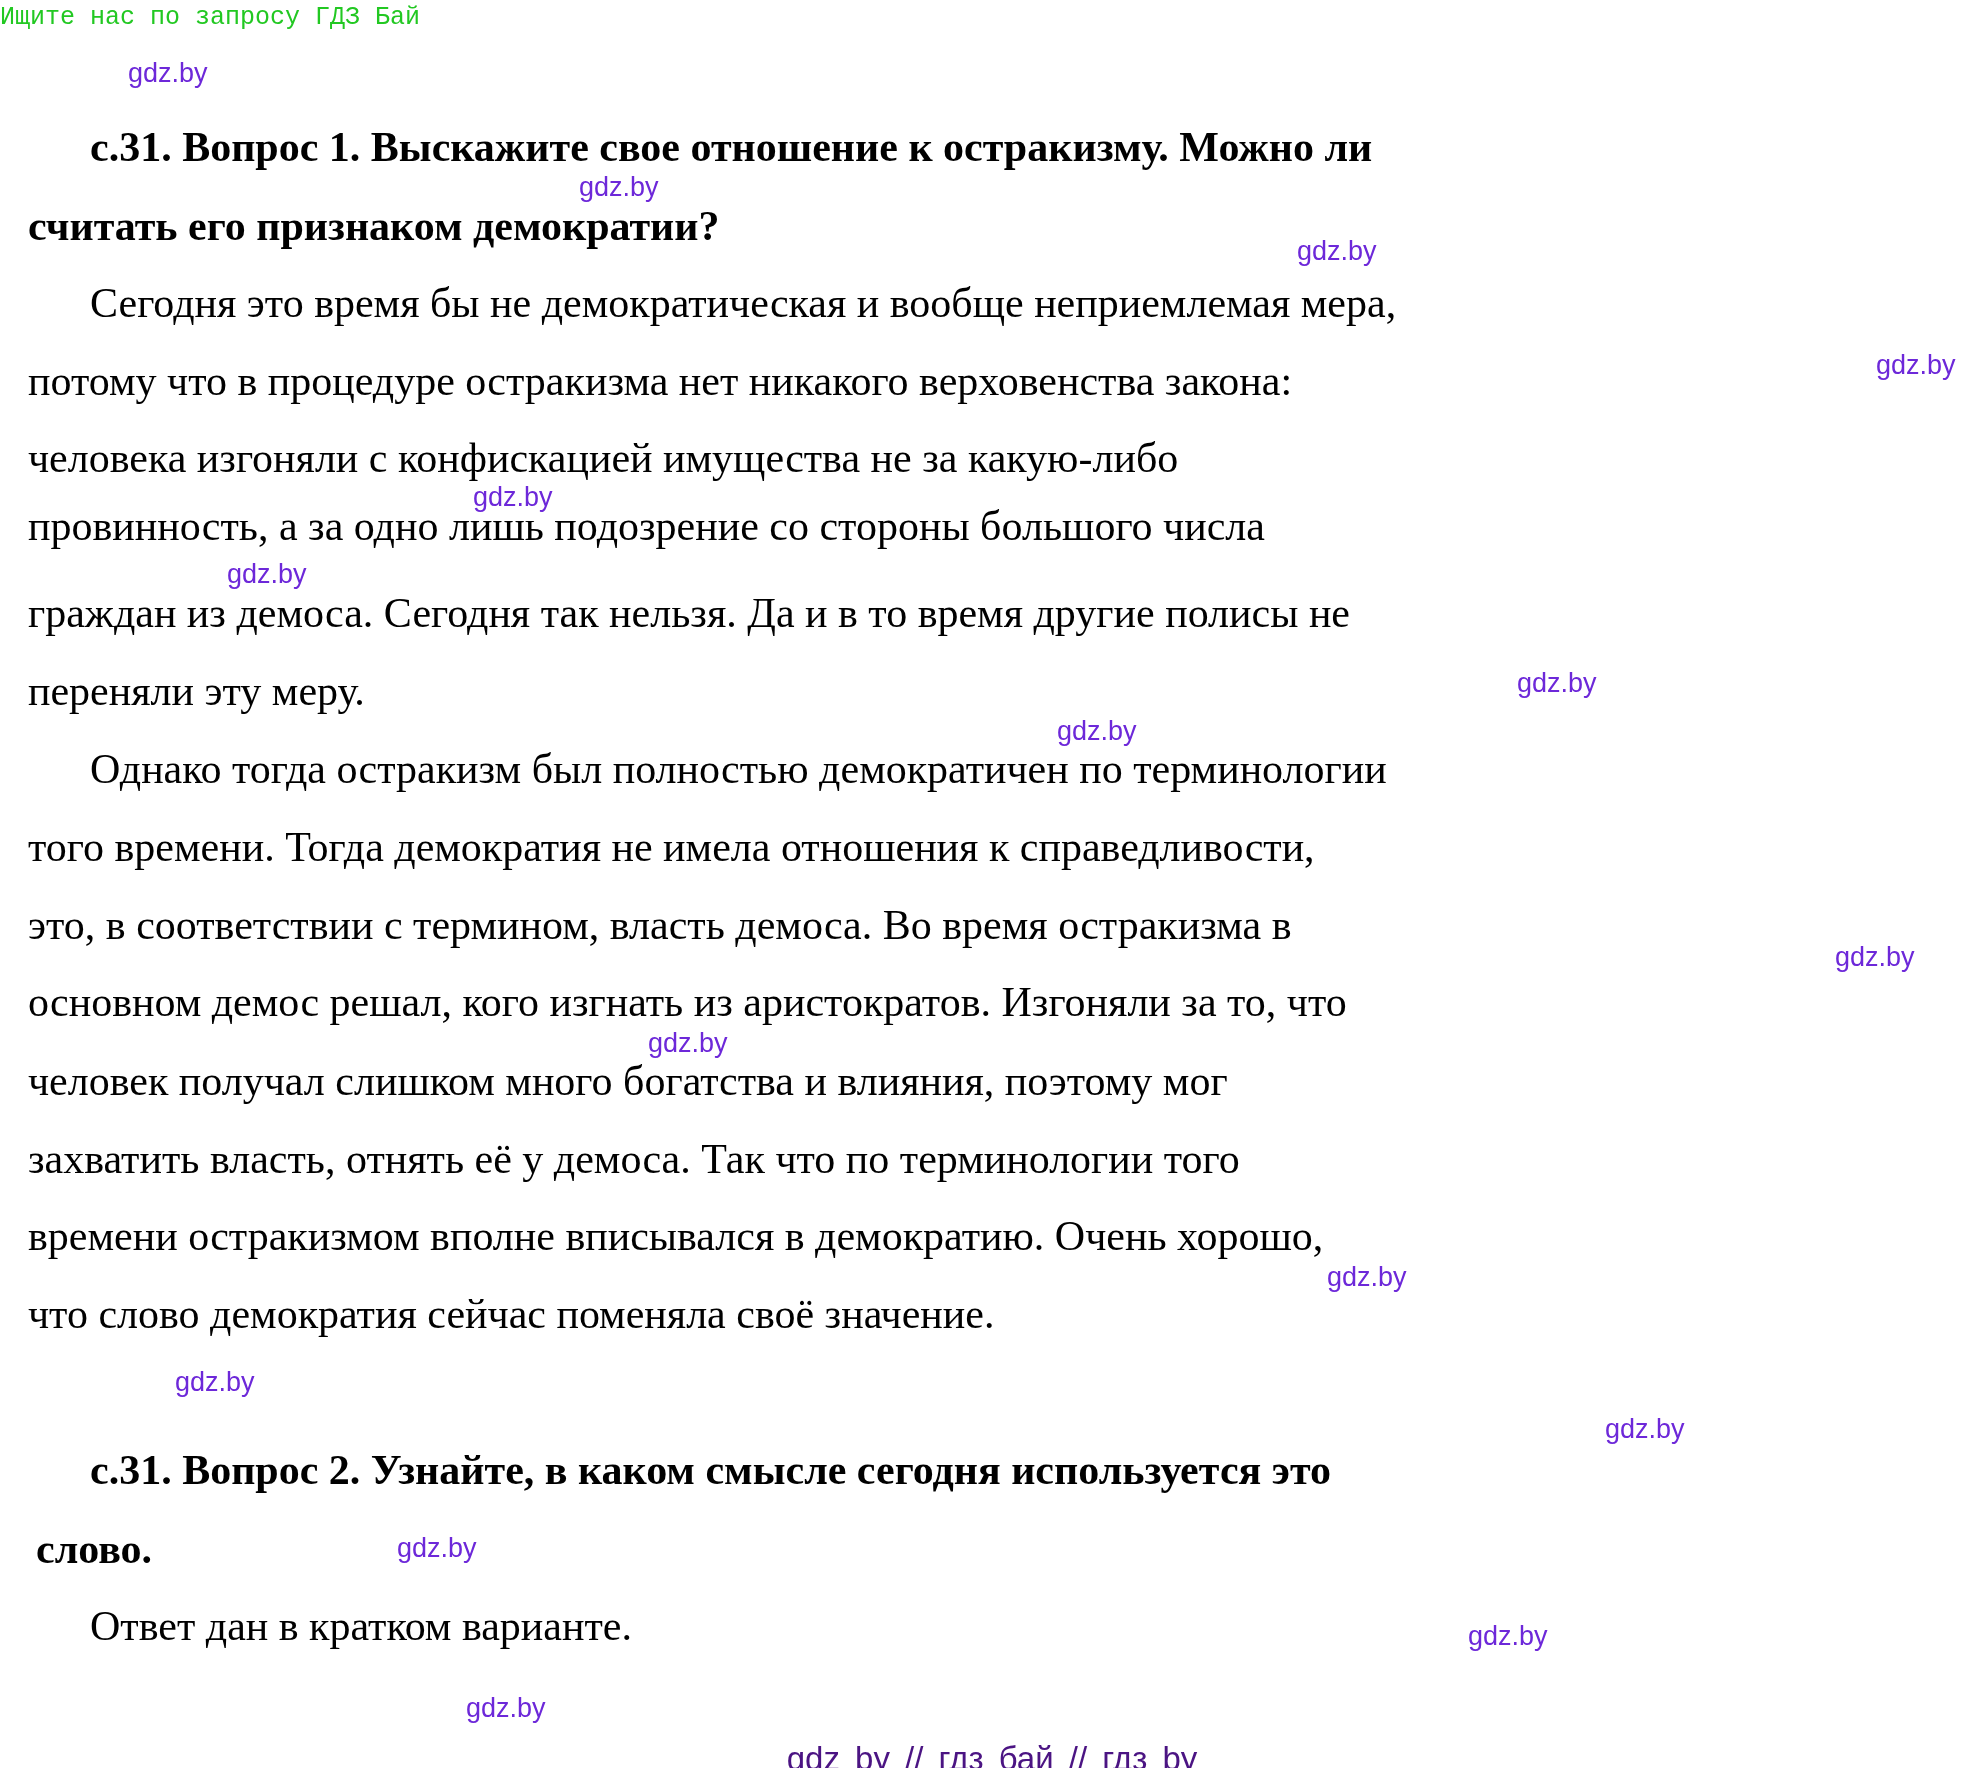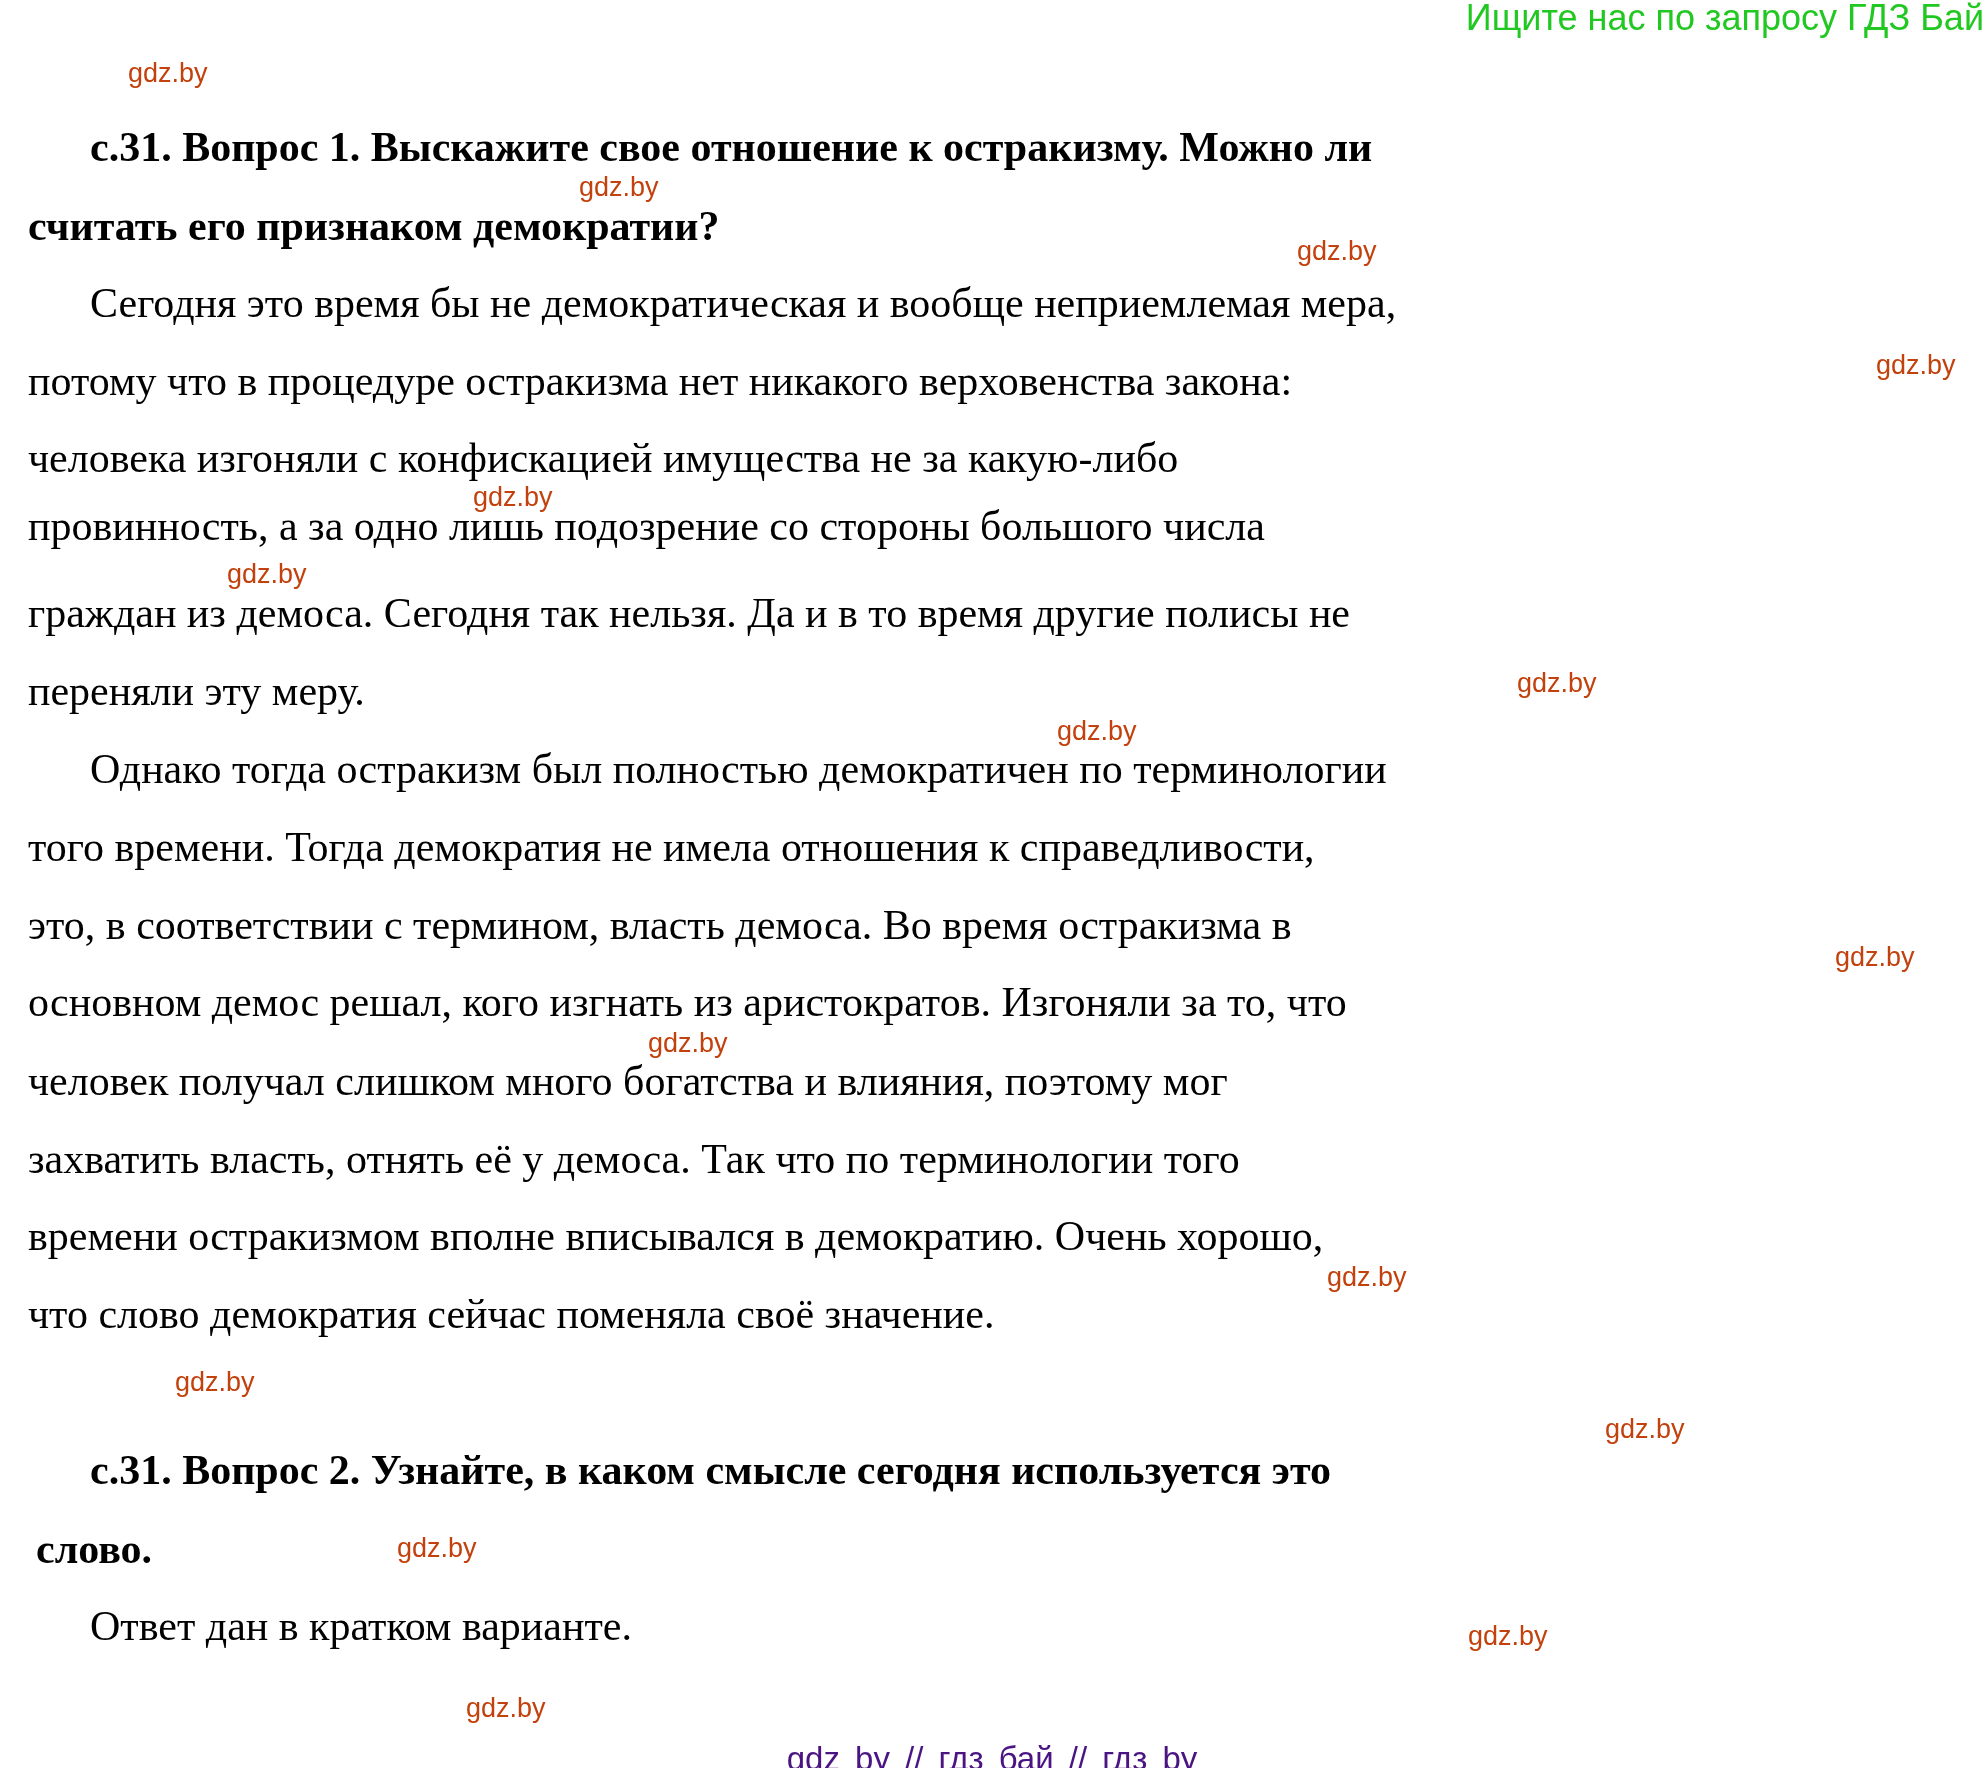--- a/index.html
+++ b/index.html
@@ -1,28 +1,28 @@
 <!DOCTYPE html>
 <html><head>
 <meta charset="utf-8">
 <style>
   html, body { margin:0; padding:0; background:#ffffff; }
   body { width:1984px; height:1768px; position:relative; overflow:hidden; }
   .banner {
     position:absolute; left:0; width:1984px; top:0; height:36px;
-    text-align:right; color:#22c822;
-    font-family:Liberation Sans, sans-serif; font-size:36px; line-height:36px;
+    text-align:left; color:#22c822;
+    font-family:Liberation Mono, monospace; font-size:25px; line-height:36px;
   }
   .line {
     position:absolute; left:0; white-space:nowrap; color:#000;
     font-family:"Liberation Serif", serif; font-size:42px; line-height:60px;
   }
   .h { font-weight:bold; }
   .wm {
-    position:absolute; white-space:nowrap; color:#c2410c;
+    position:absolute; white-space:nowrap; color:#6d28d9;
     font-family:"Liberation Sans", sans-serif; font-size:27px; line-height:30px;
   }
   .footer {
     position:absolute; left:0; width:1984px; top:1741px; height:36px;
     text-align:center; color:#4b1483;
     font-family:"Liberation Sans", sans-serif; font-size:33px; line-height:36px;
     word-spacing:6px;
   }
 </style>
 </head>

